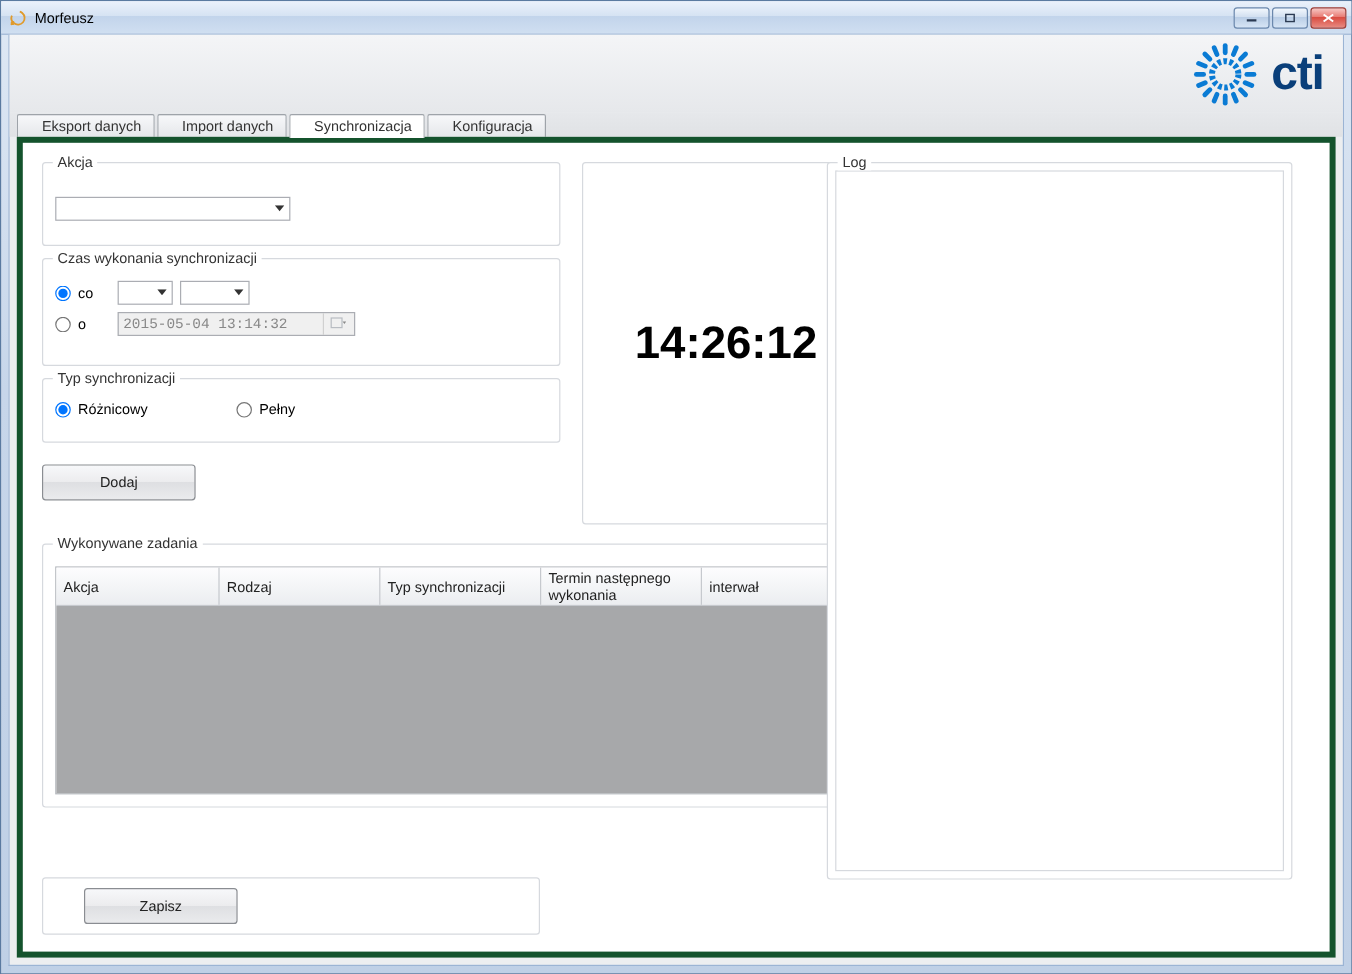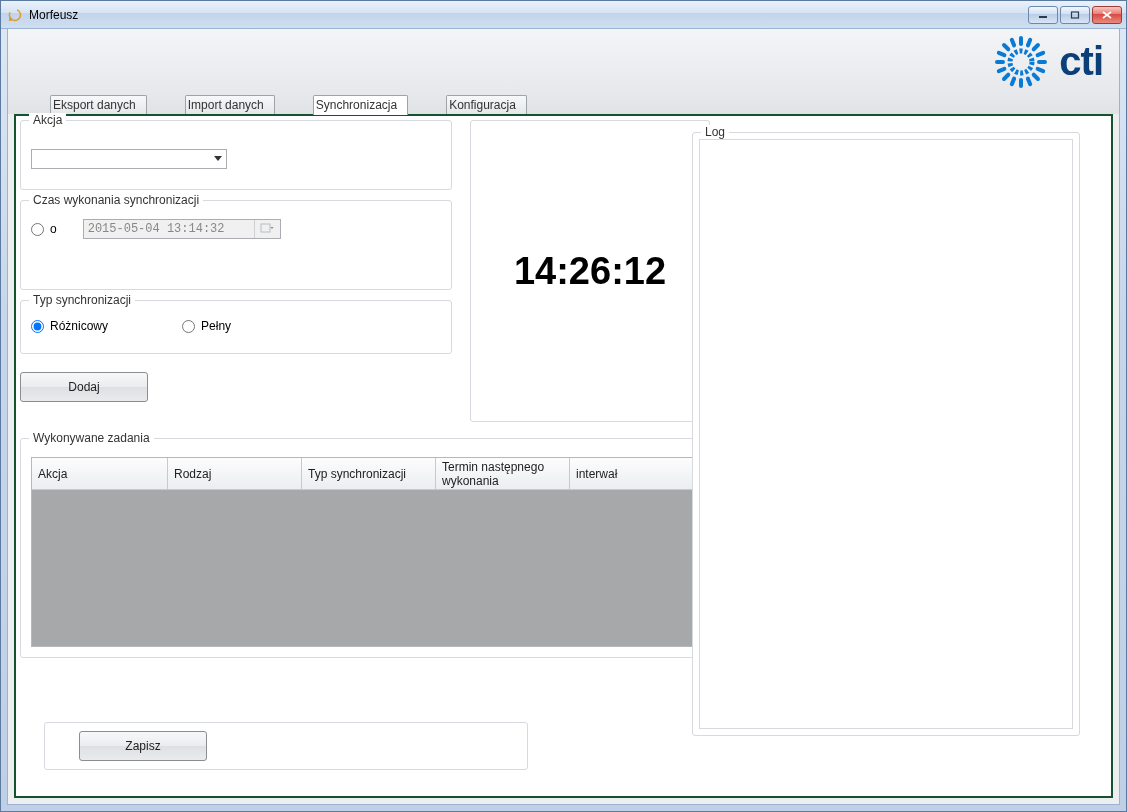--- a/index.html
+++ b/index.html
@@ -55,36 +55,36 @@
   .logo { display:flex; align-items:center; gap:10px; }
   .logo-text { font-size:40px; font-weight:700; color:#0a3f7a; letter-spacing:-1px; }
 
   
   .tab-strip {
     display:flex; align-items:flex-end; height:20px;
     padding-left:6px;
     background:linear-gradient(to bottom,#e6e8eb,#e0e2e5);
   }
   .tab {
-    padding:2px 10px 3px 2px;
+    padding:2px 10px 3px 20px;
     border:1px solid #9ea3a9; border-bottom:none;
     background:linear-gradient(to bottom,#f7f8fa,#e4e6e9);
     color:#333; margin-right:2px;
     border-top-left-radius:2px; border-top-right-radius:2px;
-    position:relative; top:1px;margin-left:36px;
+    position:relative; top:1px;
   }
   .tab.active { background:#fff; z-index:2; }
 
   .tab-panel {
     flex:1; background:#fff;
-    border:2px solid #14532d;
+    border:5px solid #14532d;
     margin:0 6px 6px 6px;
     margin-top:0;
     position:relative;
-    padding:4px;
+    padding:16px;
   }
 
   
   .groupbox {
     border:1px solid #d6d9de; border-radius:3px;
     position:relative;
     padding:18px 10px 10px 10px;
     margin-bottom:10px;
     background:#fff;
   }
@@ -232,20 +232,39 @@
                 <svg width="8" height="6">
                     <path d="M0 0 L8 0 L4 5 Z" fill="#333"></path>
                   </svg>
               </span>
             </div>
           </div>
 
           <div class="groupbox" style="height:90px;">
             <span class="legend">Czas wykonania synchronizacji</span>
             <div class="radio-row">
+              <input type="radio" checked="" style="">
+              <span>co</span>
+              <span style="width:8px;"></span>
+              <div class="combo" style="width:46px;">
+                <span class="arrow">
+                    <svg width="8" height="6">
+                      <path d="M0 0 L8 0 L4 5 Z" fill="#333"></path>
+                    </svg>
+                  </span>
+              </div>
+              <div class="combo" style="width:58px;">
+                <span class="arrow">
+                    <svg width="8" height="6">
+                      <path d="M0 0 L8 0 L4 5 Z" fill="#333"></path>
+                    </svg>
+                  </span>
+              </div>
+            </div>
+            <div class="radio-row">
               <input type="radio" style="">
               <span>o</span>
               <span style="width:14px;"></span>
               <div class="datetime" style="width:198px;">
                 <span class="val">2015-05-04 13:14:32</span>
                 <span style="flex:1"></span>
                 <span class="cal">
                   <svg width="14" height="12">
                     <rect x="1" y="1" width="9" height="8" fill="none" stroke="#b8bcc2"></rect>
                     <path d="M10.5 4 L13.5 4 L12 6 Z" fill="#888"></path>
@@ -296,21 +315,21 @@
       </div>
 
       <div class="right-panel">
         <div class="groupbox log-box">
           <span class="legend">Log</span>
           <div class="log-inner"></div>
         </div>
       </div>
 
       <div class="bottom-bar">
-        <div class="groupbox" style="padding:8px; margin:12px; width:484px;">
+        <div class="groupbox" style="padding:8px; margin:0; width:415px;">
           <div class="big-btn" style="margin:0 auto 0 26px;">
             <span>Zapisz</span>
           </div>
         </div>
       </div>
 
     </div>
   </div>
 </div>
 

